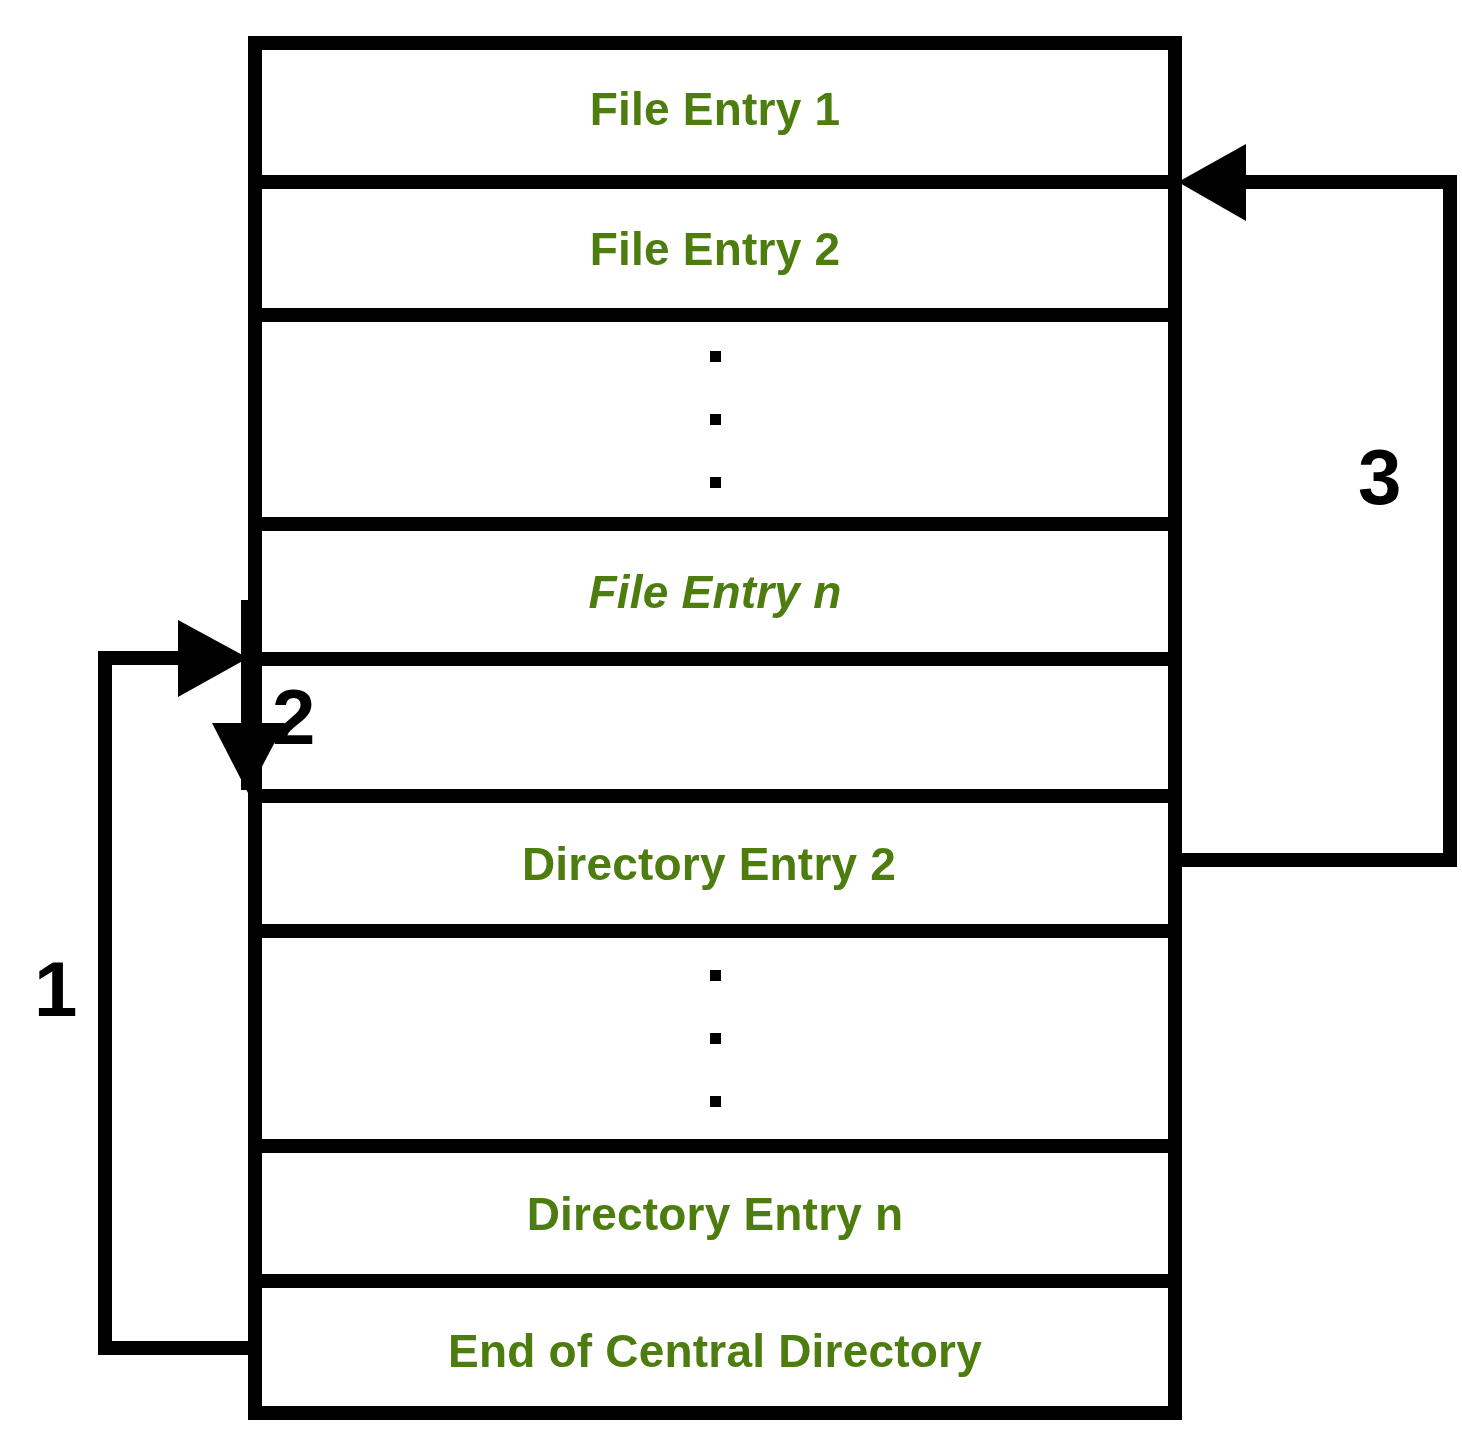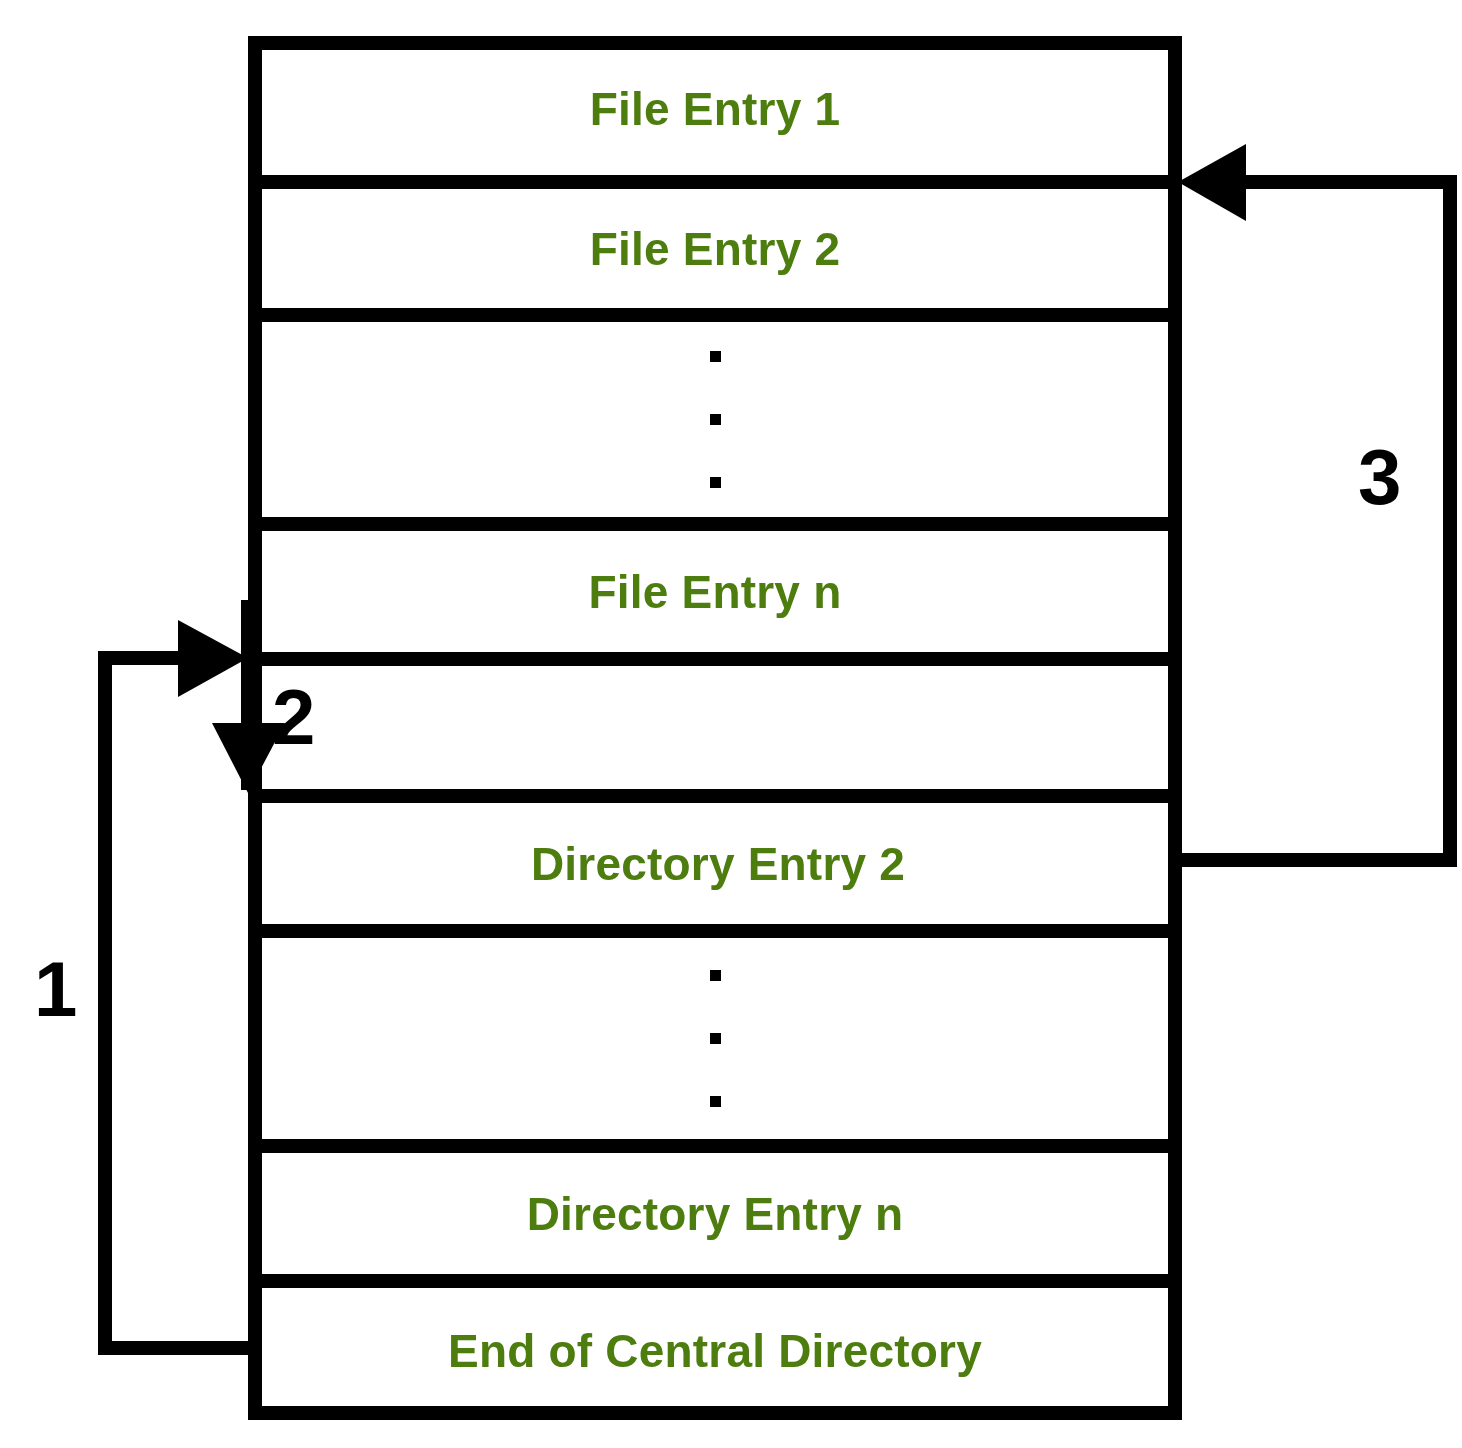--- a/index.html
+++ b/index.html
@@ -101,26 +101,26 @@
   <div class="row-label" style="left:262px; top:189px; width:906px; height:119px;">
     <span>File Entry 2</span>
   </div>
 
   <div class="ellipsis-cell" style="left:262px; top:322px; width:906px; height:195px;">
     <span></span>
     <span></span>
     <span></span>
   </div>
 
-  <div class="row-label" style="left:262px; top:531px; width:906px; height:121px;">
+  <div class="row-label" style="left:262px; top:531px; width:906px; height:121px;font-style:italic;">
     <span>File Entry n</span>
   </div>
 
 
-  <div class="row-label" style="left:265px; top:803px; width:906px; height:121px;">
+  <div class="row-label" style="left:256px; top:803px; width:906px; height:121px;">
     <span>Directory Entry 2</span>
   </div>
 
   <div class="ellipsis-cell" style="left:262px; top:938px; width:906px; height:201px;">
     <span></span>
     <span></span>
     <span></span>
   </div>
 
   <div class="row-label" style="left:262px; top:1288px; width:906px; height:125px;">

